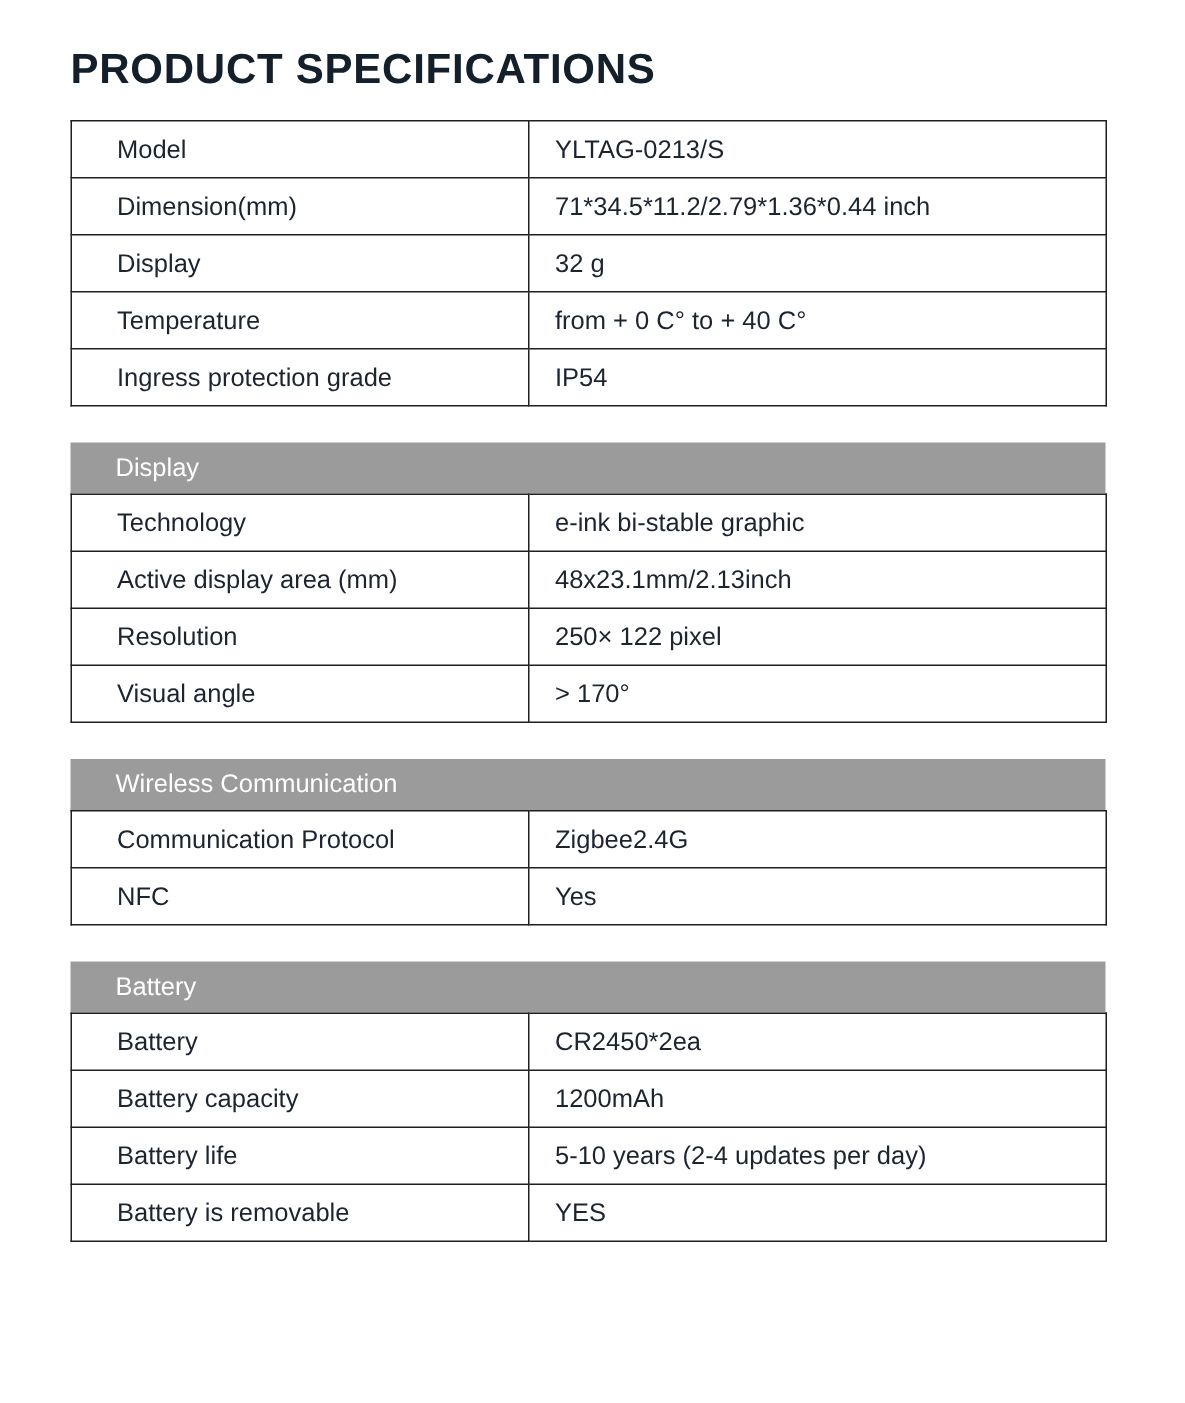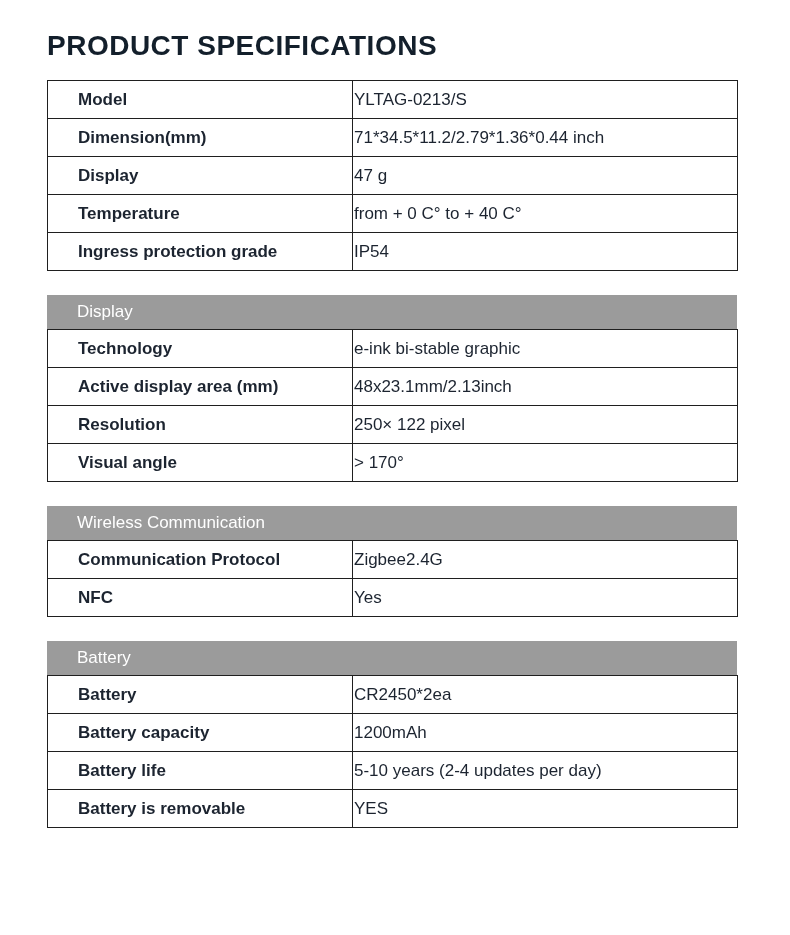--- a/index.html
+++ b/index.html
@@ -46,22 +46,22 @@
   }
   table.spec-table td{
     border:1.4px solid var(--border);
     height:38px;
     font-size:17px;
     color:var(--text);
     vertical-align:middle;
     white-space:nowrap;
     overflow:hidden;
   }
-  td.cell-label{width:305px;padding-left:30px;font-weight:bold;}
-  td.cell-value{width:385px;padding-left:1px;}
+  td.cell-label{width:305px;padding-left:30px;}
+  td.cell-value{width:385px;padding-left:17px;}
 </style>
 </head>
 <body>
 
 <div class="page">
 
   <h1 class="page-title">PRODUCT SPECIFICATIONS</h1>
 
   <div class="spec-section">
     <table class="spec-table">
@@ -69,21 +69,21 @@
         <tr>
           <td class="cell-label">Model</td>
           <td class="cell-value">YLTAG-0213/S</td>
         </tr>
         <tr>
           <td class="cell-label">Dimension(mm)</td>
           <td class="cell-value">71*34.5*11.2/2.79*1.36*0.44 inch</td>
         </tr>
         <tr>
           <td class="cell-label">Display</td>
-          <td class="cell-value">47 g</td>
+          <td class="cell-value">32 g</td>
         </tr>
         <tr>
           <td class="cell-label">Temperature</td>
           <td class="cell-value">from + 0 C° to + 40 C°</td>
         </tr>
         <tr>
           <td class="cell-label">Ingress protection grade</td>
           <td class="cell-value">IP54</td>
         </tr>
       </tbody>

